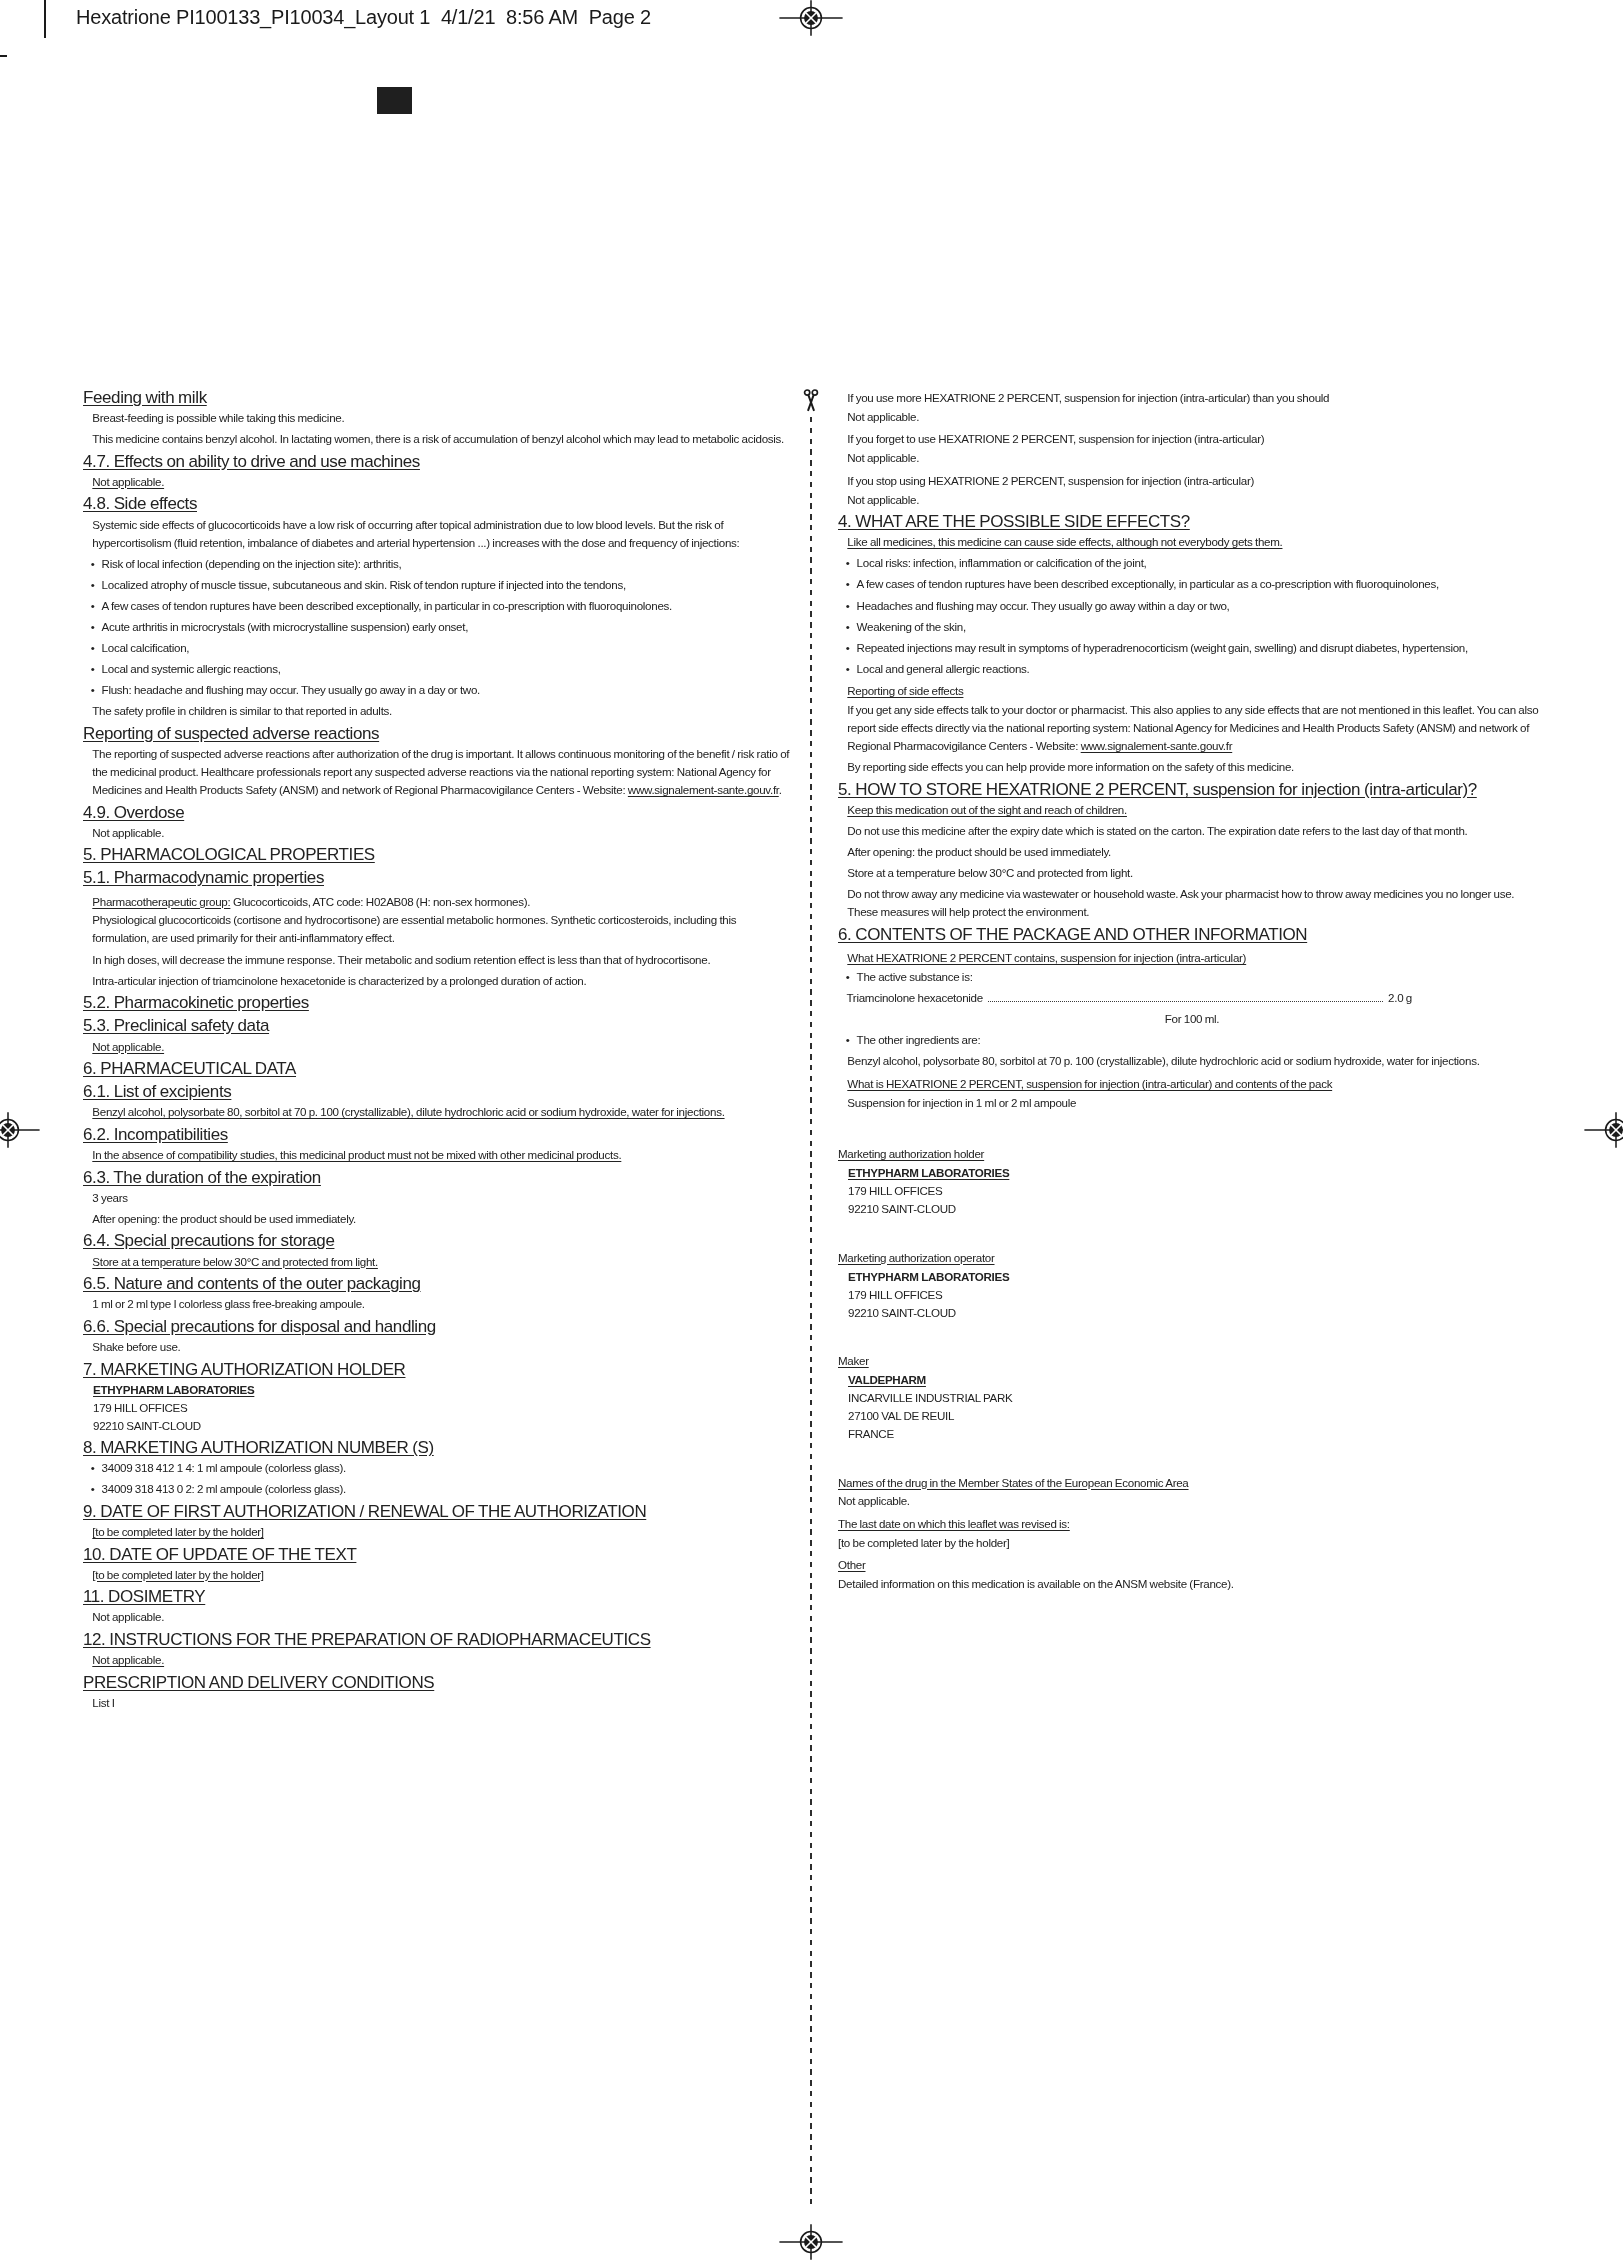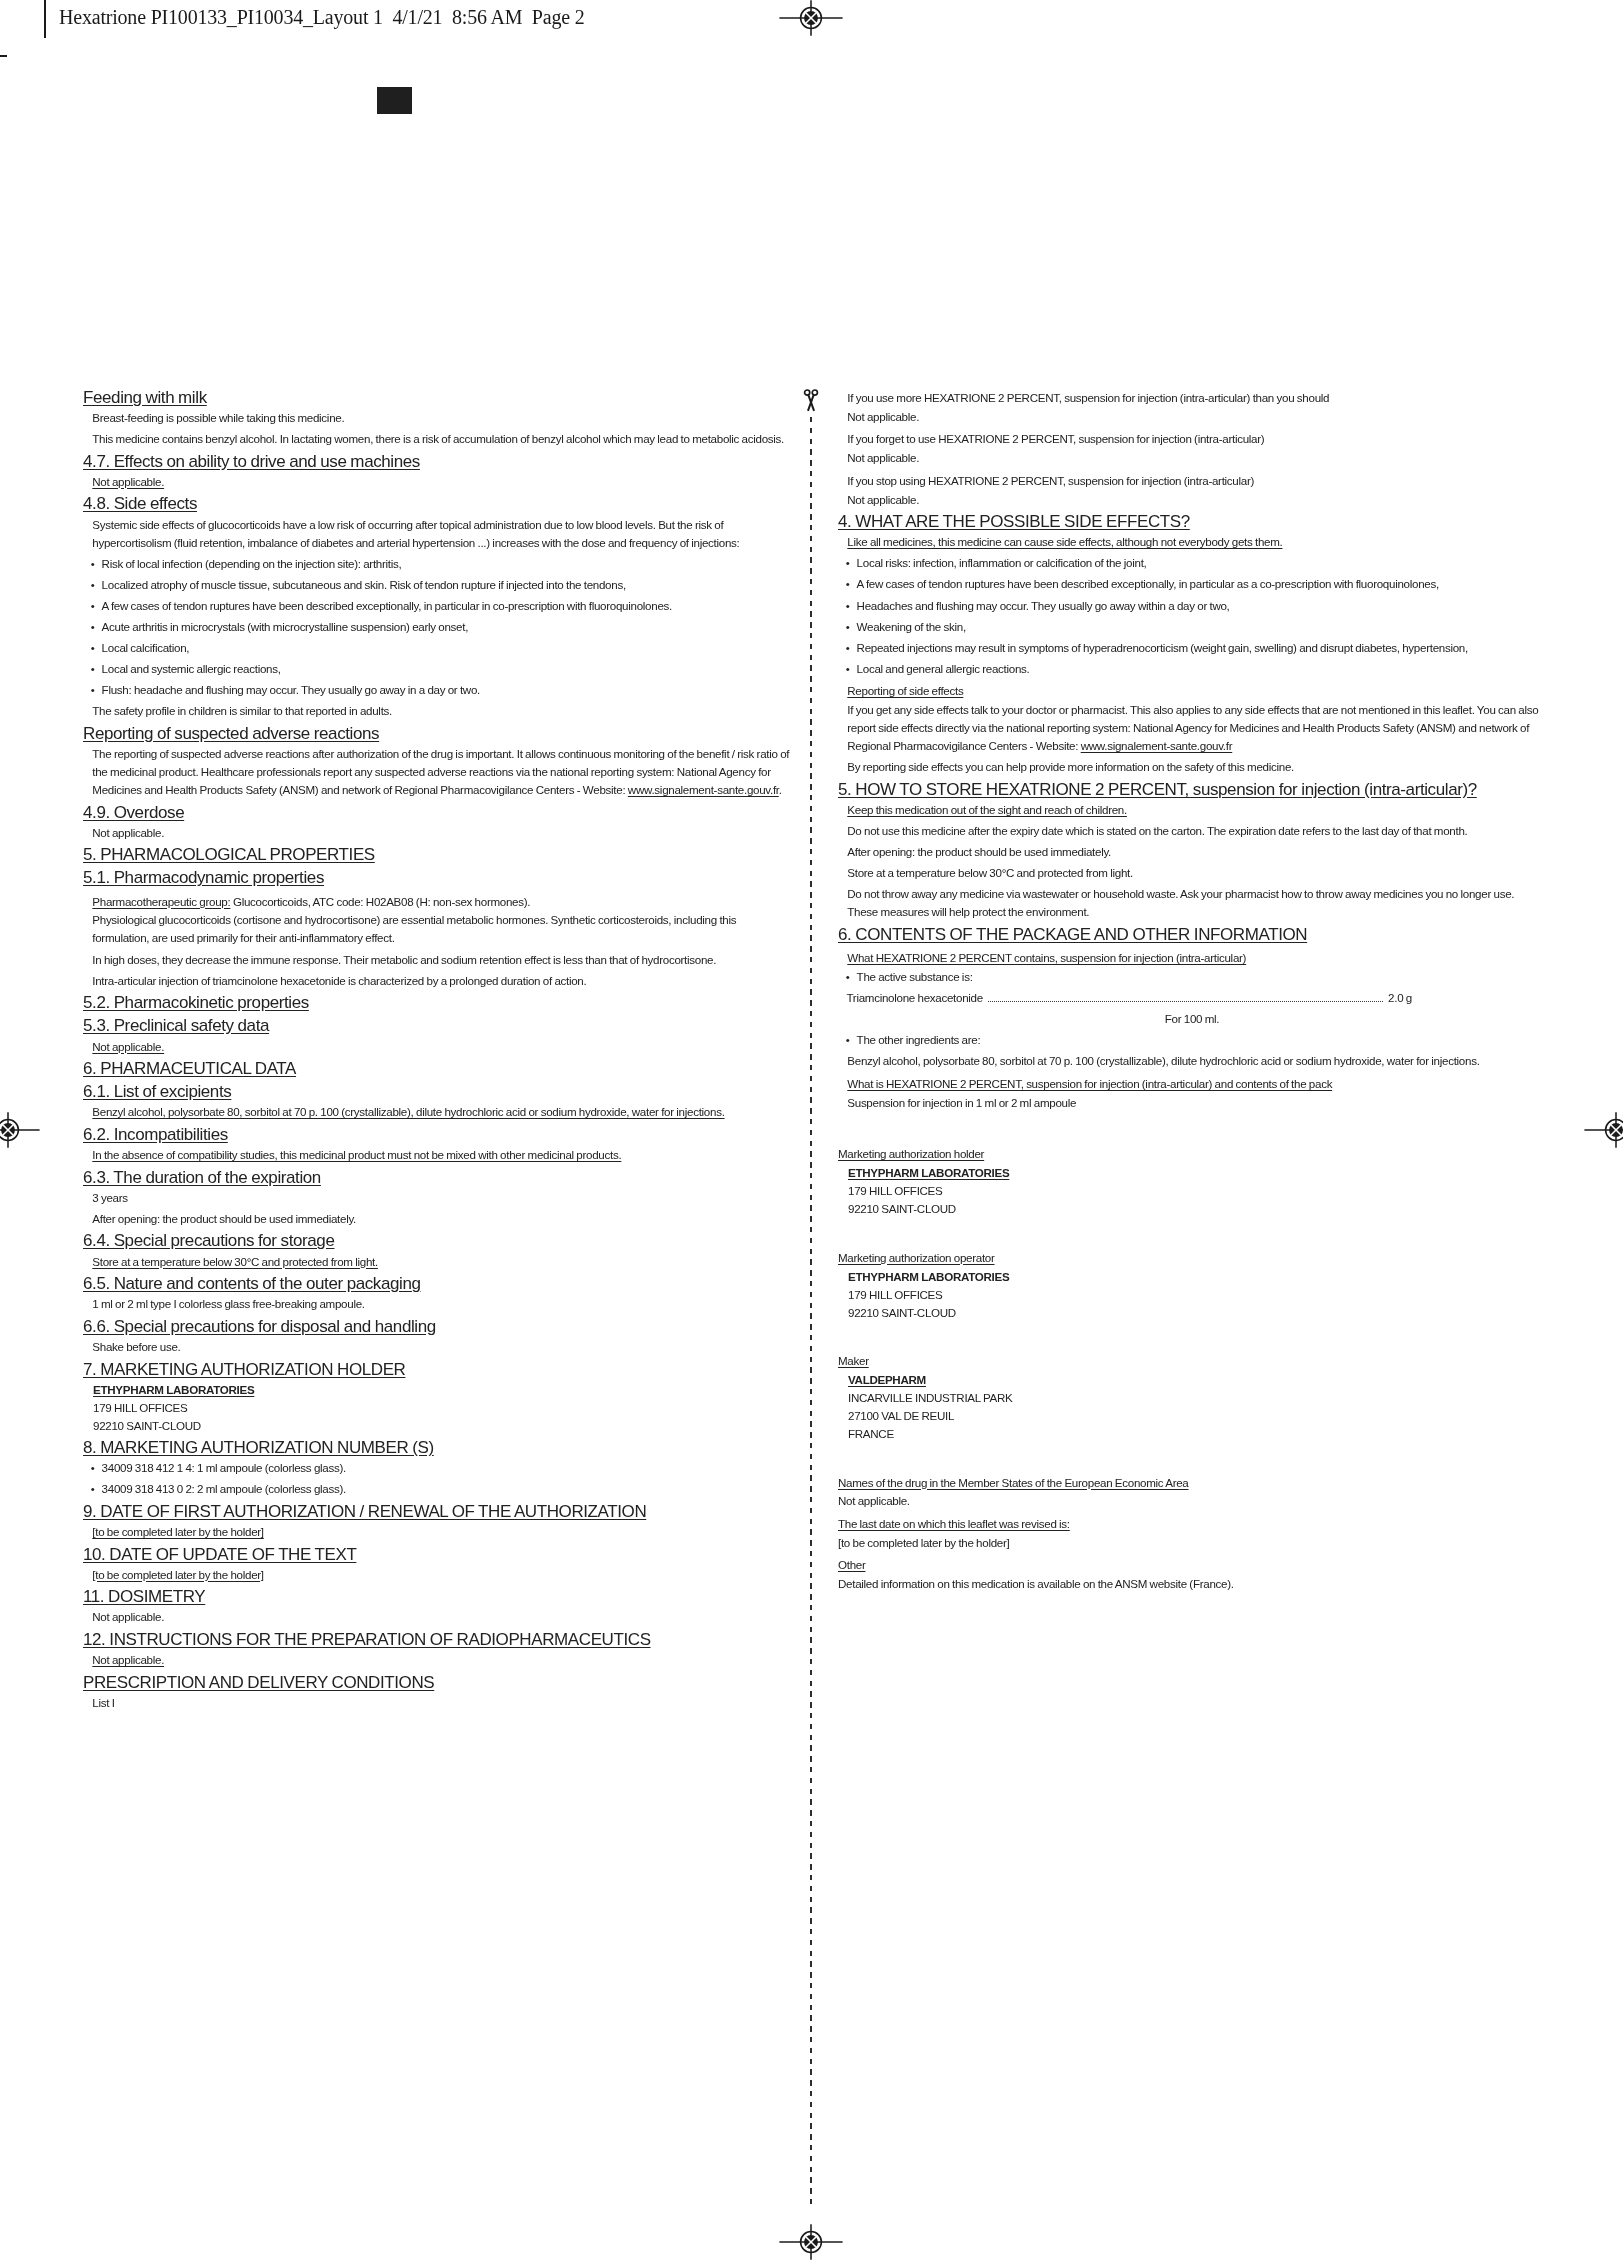--- a/index.html
+++ b/index.html
@@ -4,22 +4,22 @@
 <style>
   html,body{margin:0;padding:0;}
   body{
     width:1623px;height:2261px;background:#ffffff;position:relative;
     font-family:"Liberation Sans","DejaVu Sans",sans-serif;color:#222;
   }
   .page{position:absolute;inset:0;overflow:hidden;background:#fff;}
 
   
   .header-text{
-    position:absolute;left:59px;top:6.2px;font-size:20px;letter-spacing:-0.2px;
-    color:#1a1a1a;white-space:pre;font-family:Liberation Serif, serif;
+    position:absolute;left:76px;top:6.2px;font-size:20px;letter-spacing:-0.2px;
+    color:#1a1a1a;white-space:pre;
   }
   .crop-v{position:absolute;left:44px;top:0;width:1.5px;height:38px;background:#1a1a1a;}
   .crop-tick-left{position:absolute;left:0;top:55px;width:7px;height:1.5px;background:#1a1a1a;}
   .black-box{position:absolute;left:377px;top:87px;width:35px;height:27px;background:#1f1f1f;}
 
   
   .regmark{position:absolute;width:74px;height:74px;}
 
   
   .cut-line{
@@ -120,21 +120,21 @@
       <div class="blk li"><span>Flush: headache and flushing may occur. They usually go away in a day or two.</span></div>
       <div class="blk p"><span>The safety profile in children is similar to that reported in adults.</span></div>
       <div class="blk h"><span>Reporting of suspected adverse reactions</span></div>
       <div class="blk p"><span>The reporting of suspected adverse reactions after authorization of the drug is important. It allows continuous monitoring of the benefit / risk ratio of the medicinal product. Healthcare professionals report any suspected adverse reactions via the national reporting system: National Agency for Medicines and Health Products Safety (ANSM) and network of Regional Pharmacovigilance Centers - Website: </span><span class="u">www.signalement-sante.gouv.fr</span><span>.</span></div>
       <div class="blk h"><span>4.9. Overdose</span></div>
       <div class="blk p"><span>Not applicable.</span></div>
       <div class="blk h"><span>5. PHARMACOLOGICAL PROPERTIES</span></div>
       <div class="blk h"><span>5.1. Pharmacodynamic properties</span></div>
       <div class="blk sub"><span class="u">Pharmacotherapeutic group:</span><span> Glucocorticoids, ATC code: H02AB08 (H: non-sex hormones).</span></div>
       <div class="blk p"><span>Physiological glucocorticoids (cortisone and hydrocortisone) are essential metabolic hormones. Synthetic corticosteroids, including this formulation, are used primarily for their anti-inflammatory effect.</span></div>
-      <div class="blk p"><span>In high doses, they decrease the immune response. Their metabolic and sodium retention effect is less than that of hydrocortisone.</span></div>
+      <div class="blk p"><span>In high doses, will decrease the immune response. Their metabolic and sodium retention effect is less than that of hydrocortisone.</span></div>
       <div class="blk p"><span>Intra-articular injection of triamcinolone hexacetonide is characterized by a prolonged duration of action.</span></div>
       <div class="blk h"><span>5.2. Pharmacokinetic properties</span></div>
       <div class="blk h"><span>5.3. Preclinical safety data</span></div>
       <div class="blk p"><span class="u">Not applicable.</span></div>
       <div class="blk h"><span>6. PHARMACEUTICAL DATA</span></div>
       <div class="blk h"><span>6.1. List of excipients</span></div>
       <div class="blk p"><span class="u">Benzyl alcohol, polysorbate 80, sorbitol at 70 p. 100 (crystallizable), dilute hydrochloric acid or sodium hydroxide, water for injections.</span></div>
       <div class="blk h"><span>6.2. Incompatibilities</span></div>
       <div class="blk p"><span class="u">In the absence of compatibility studies, this medicinal product must not be mixed with other medicinal products.</span></div>
       <div class="blk h"><span>6.3. The duration of the expiration</span></div>

